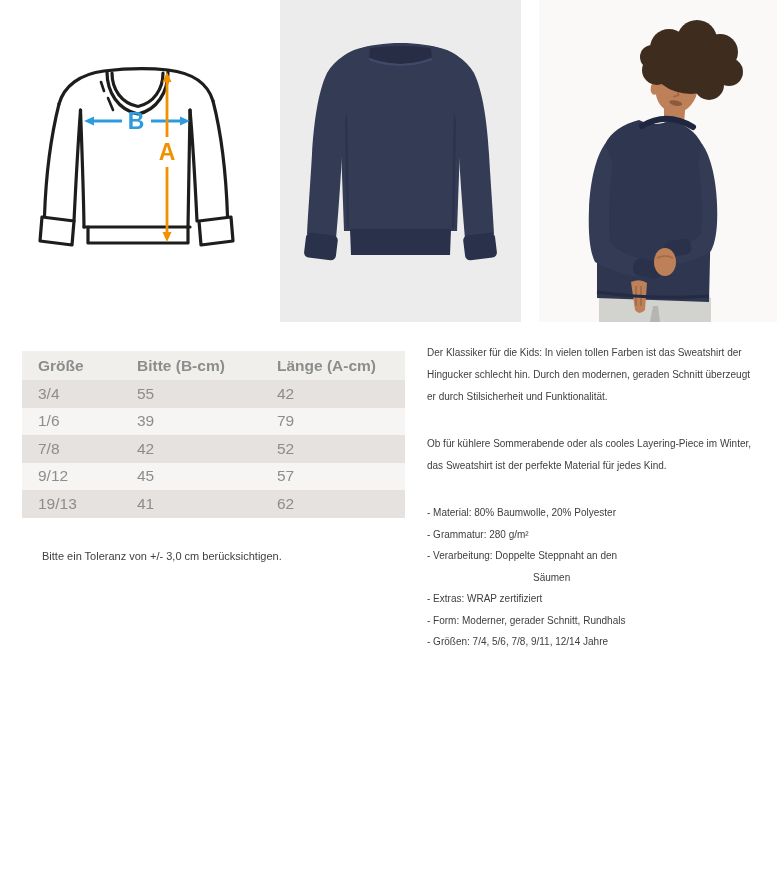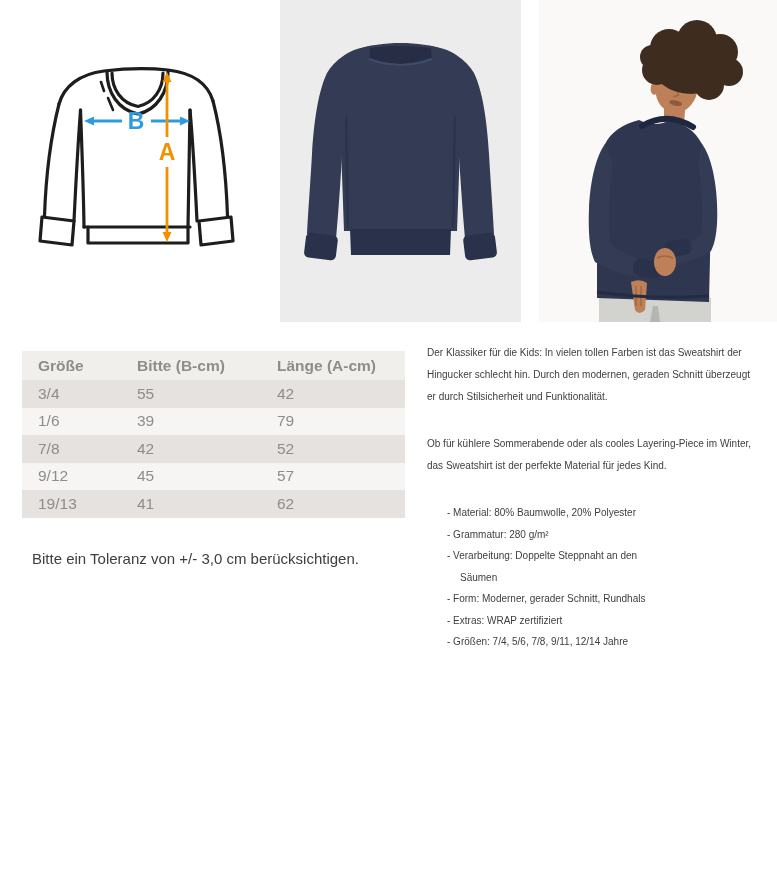--- a/index.html
+++ b/index.html
@@ -56,26 +56,26 @@
   
   .size-table{position:absolute;left:22px;top:351px;width:383px;border-collapse:collapse;
               table-layout:fixed;font-size:15.5px;color:var(--table-text);}
   .size-table th{background:var(--table-header-bg);font-weight:700;height:29px;}
   .size-table td{height:27.5px;}
   .size-table th,.size-table td{padding:0 0 0 16px;text-align:left;vertical-align:middle;}
   .size-table tbody tr:nth-child(odd) td{background:var(--table-row-alt);}
   .size-table tbody tr:nth-child(even) td{background:var(--table-row);}
 
   
-  .tolerance{position:absolute;left:32px;top:550px;font-size:15px;color:var(--body-text);}
+  .tolerance{position:absolute;left:42px;top:550px;font-size:11px;color:var(--body-text);}
   .description{position:absolute;left:427px;top:342px;width:332px;font-size:10px;
                line-height:22px;color:var(--body-text);}
   .description p{margin:0 0 25px 0;}
-  .bullets div{line-height:21.5px;margin-left:20px;}
-  .bullets div:nth-child(4){margin-left:33px;}
+  .bullets div{line-height:21.5px;}
+  .bullets div:nth-child(4){margin-left:106px;}
 </style>
 </head>
 <body>
 
 <div class="page">
 
   <div class="fig fig-diagram">
     <svg viewBox="0 0 220 215">
       <g class="outline-stroke">
         <path d="M31 64 C36 46 52 34 76 31 C96 28.5 122 28 140 30 C165 33 180 44 185 61"></path>
@@ -239,19 +239,19 @@
   <div class="tolerance">Bitte ein Toleranz von +/- 3,0 cm berücksichtigen.</div>
 
   <div class="description">
     <p>Der Klassiker für die Kids: In vielen tollen Farben ist das Sweatshirt der Hingucker schlecht hin. Durch den modernen, geraden Schnitt überzeugt er durch Stilsicherheit und Funktionalität.</p>
     <p>Ob für kühlere Sommerabende oder als cooles Layering-Piece im Winter, das Sweatshirt ist der perfekte Material für jedes Kind.</p>
     <div class="bullets">
       <div>- Material: 80% Baumwolle, 20% Polyester</div>
       <div>- Grammatur: 280 g/m²</div>
       <div>- Verarbeitung: Doppelte Steppnaht an den</div>
       <div>Säumen</div>
+      <div>- Extras: WRAP zertifiziert</div>
       <div>- Form: Moderner, gerader Schnitt, Rundhals</div>
-      <div>- Extras: WRAP zertifiziert</div>
       <div>- Größen: 7/4, 5/6, 7/8, 9/11, 12/14 Jahre</div>
     </div>
   </div>
 
 </div>
 
 </body></html>

